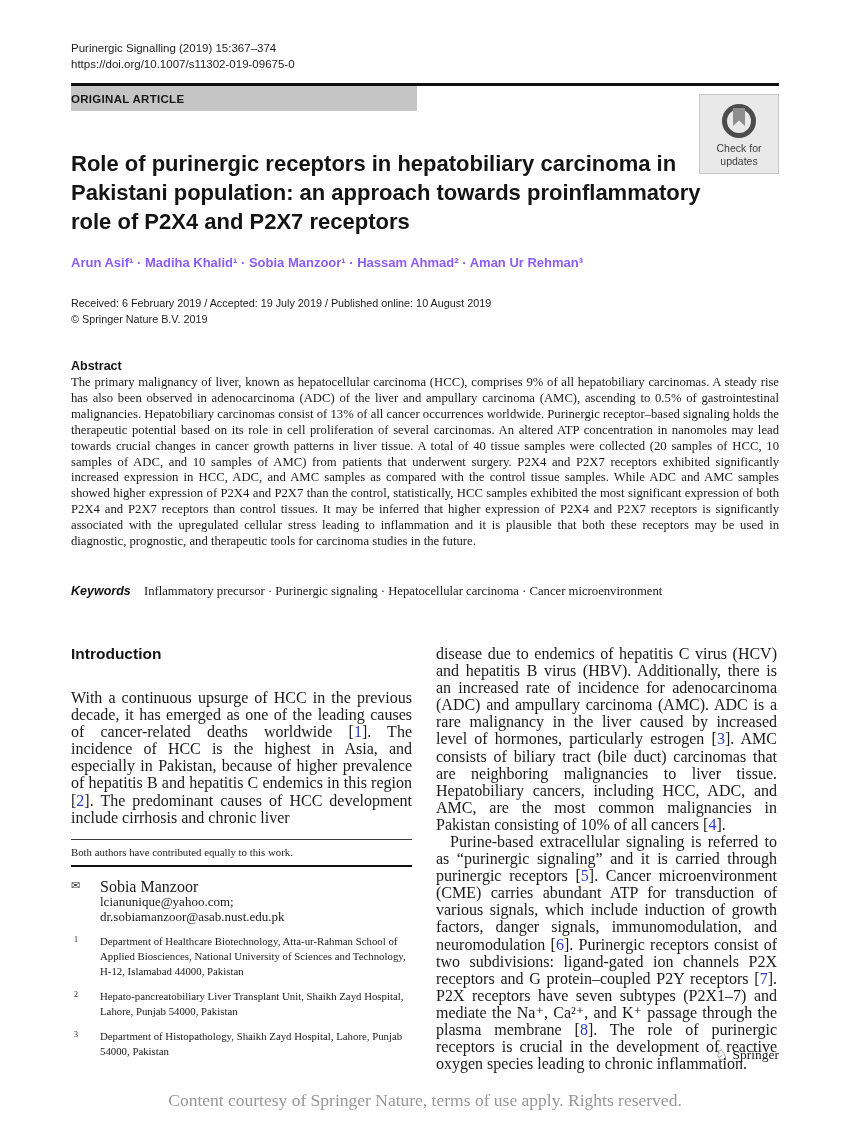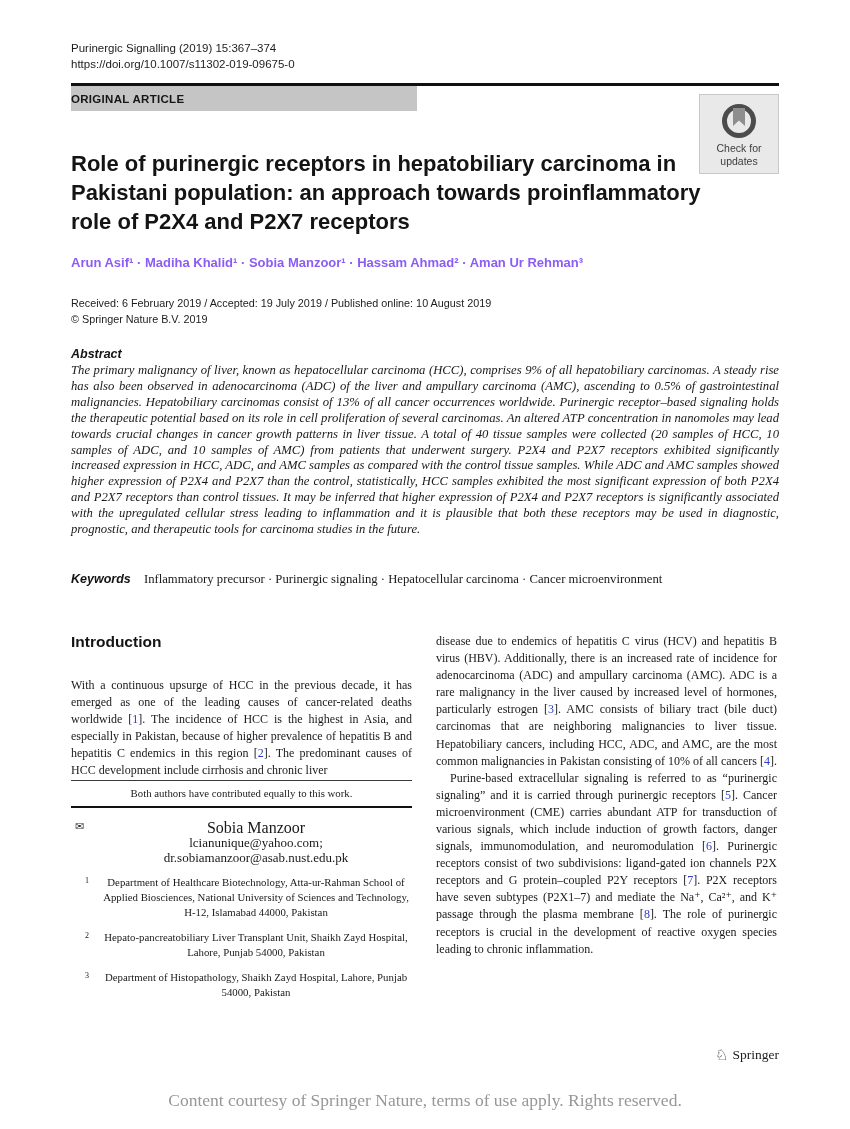--- a/index.html
+++ b/index.html
@@ -51,49 +51,49 @@
     font-family: "Liberation Sans", "DejaVu Sans", sans-serif;
     font-weight: bold; font-size: 13px; color: #8b5cf6;
   }
   .dates {
     margin-top: 25px;
     font-family: "Liberation Sans", "DejaVu Sans", sans-serif;
     font-size: 10.8px; line-height: 16px; color: #1c1c1c;
   }
 
   
-  .abstract { margin-top: 20px; font-style: italic; }
+  .abstract { margin-top: 32px; }
   .abstract-heading, .kw-heading {
     font-family: "Liberation Sans", "DejaVu Sans", sans-serif;
     font-weight: bold; font-size: 12.5px; color: #141414;
   }
   .abstract-text {
     margin-top: 2px; font-size: 12.7px; line-height: 15.9px;
     text-align: justify; color: #191919;
   }
   .keywords { margin-top: 34px; font-size: 12.7px; }
   .kw-heading { display: inline; margin-right: 10px; font-style: italic; }
   .kw-text { display: inline; color: #191919; }
 
   
   .columns { margin-top: 46px; display: flex; gap: 24px; }
   .col { width: 341px; display: flex; flex-direction: column; }
   .section-heading {
     font-family: "Liberation Sans", "DejaVu Sans", sans-serif;
     font-weight: bold; font-size: 15.5px; color: #141414;
   }
   .body-par {
-    font-size: 12px; line-height: 17.1px; text-align: justify; color: #191919;
+    font-size: 16px; line-height: 17.1px; text-align: justify; color: #191919;
   }
   .left-par { margin-top: 26px; }
   .indent { text-indent: 14px; }
   .ref { color: #2b3cc8; }
 
   
-  .footnote { font-size: 10.6px; color: #191919; text-align: center; }
+  .footnote { margin-top: 13px; font-size: 10.6px; color: #191919; }
   .equal-note {
     border-top: 1px solid #3a3a3a;
     padding: 6px 0 7px 0;
     font-size: 10.8px;
   }
   .thick-rule { height: 2.5px; background: #101010; }
   .correspondence { margin-top: 12px; display: flex; }
   .envelope { width: 17px; font-size: 11px; color: #2a2a2a; flex: 0 0 auto; margin-right: 12px; }
   .corr-name { font-size: 16px; line-height: 15px; }
   .corr-emails { font-size: 13px; line-height: 15px; }

